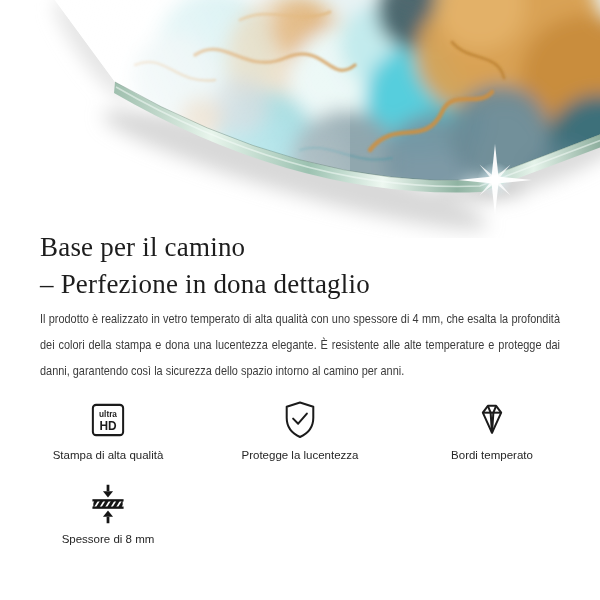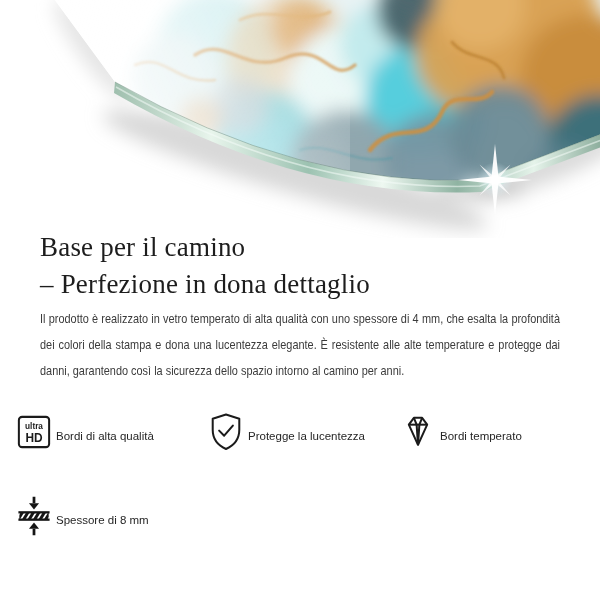--- a/index.html
+++ b/index.html
@@ -15,21 +15,21 @@
   }
   .desc{
     position:absolute;left:40px;top:306px;width:619px;margin:0;
     font-size:13px;line-height:26px;color:#3b3b3b;text-align:justify;
     transform:scaleX(.84);transform-origin:0 0;
   }
   .features{
     position:absolute;left:12px;top:398px;width:576px;
     display:grid;grid-template-columns:repeat(3,1fr);row-gap:16px;
   }
-  .feature{display:flex;flex-direction:row;align-items:center;height:68px;}
+  .feature{display:flex;flex-direction:column;align-items:center;height:68px;}
   .feature svg{width:44px;height:44px;flex:0 0 auto;}
   .flabel{margin-top:7px;font-size:11.5px;color:#262626;white-space:nowrap;}
   .ico{stroke:#1b1b1b;fill:none;stroke-width:2.2;}
   .ultra-txt{font-family:"Liberation Sans",sans-serif;fill:#1b1b1b;stroke:none;text-anchor:middle;}
 </style>
 </head>
 <body>
 
 <div class="canvas">
 
@@ -139,21 +139,21 @@
 
   <div class="features">
 
 
     <div class="feature">
       <svg viewBox="0 0 48 48">
         <rect class="ico" x="7.5" y="7.5" width="33" height="33" rx="3.5" stroke-width="2.6"></rect>
         <text class="ultra-txt" x="24" y="21" font-size="9" font-weight="600">ultra</text>
         <text class="ultra-txt" x="24" y="34.5" font-size="13" font-weight="700">HD</text>
       </svg>
-      <div class="flabel">Bordi di alta qualità</div>
+      <div class="flabel">Stampa di alta qualità</div>
     </div>
 
     <div class="feature">
       <svg viewBox="0 0 48 48">
         <path class="ico" stroke-width="2.4" stroke-linejoin="round" d="M24,5 L38.5,9.5 V21.5 C38.5,31.5 32.5,38.7 24,42.5 C15.5,38.7 9.5,31.5 9.5,21.5 V9.5 Z"></path>
         <polyline class="ico" stroke-width="2.4" stroke-linecap="round" stroke-linejoin="round" points="16.5,22.5 22,28 31.5,17"></polyline>
       </svg>
       <div class="flabel">Protegge la lucentezza</div>
     </div>
 

